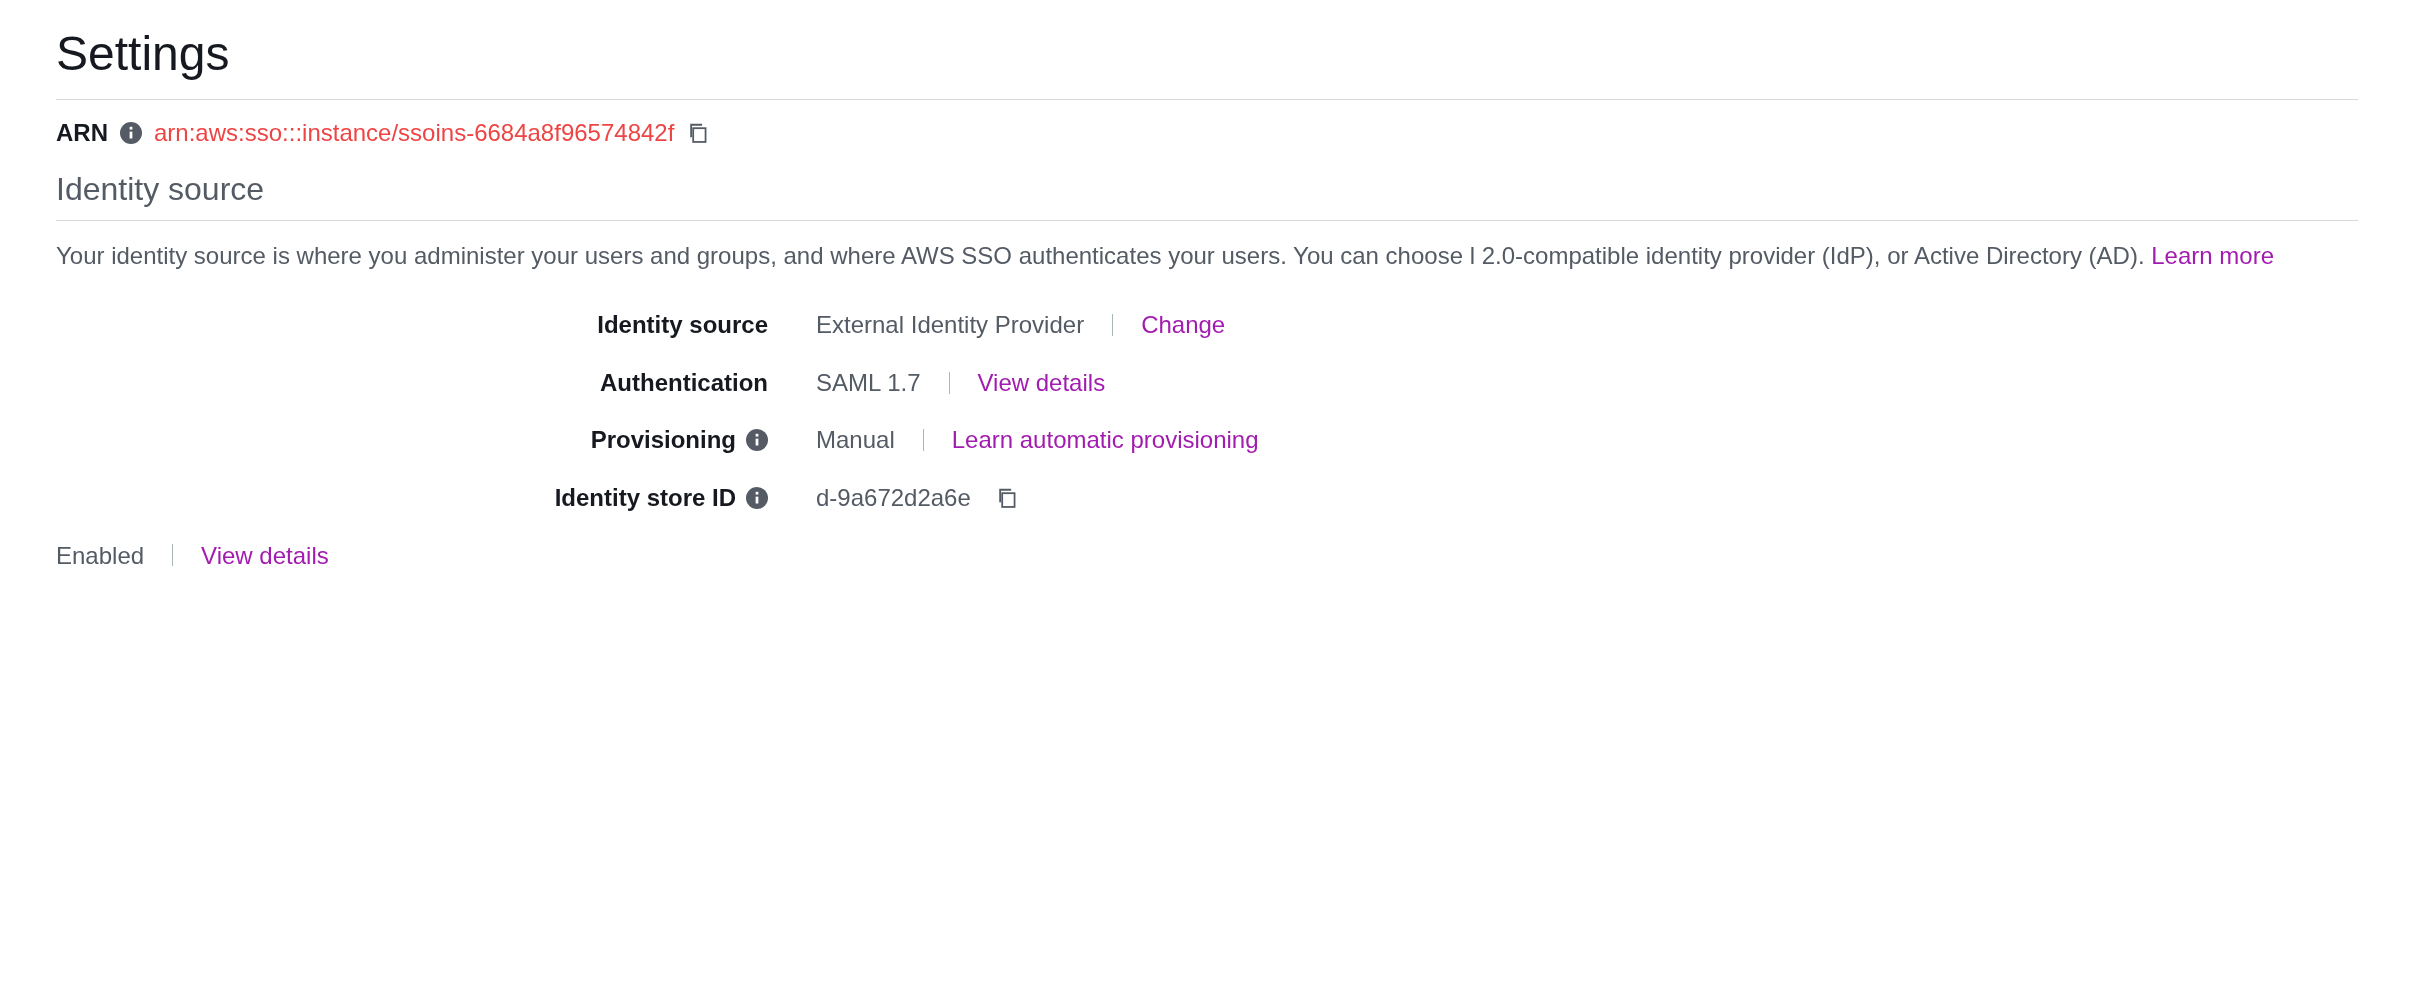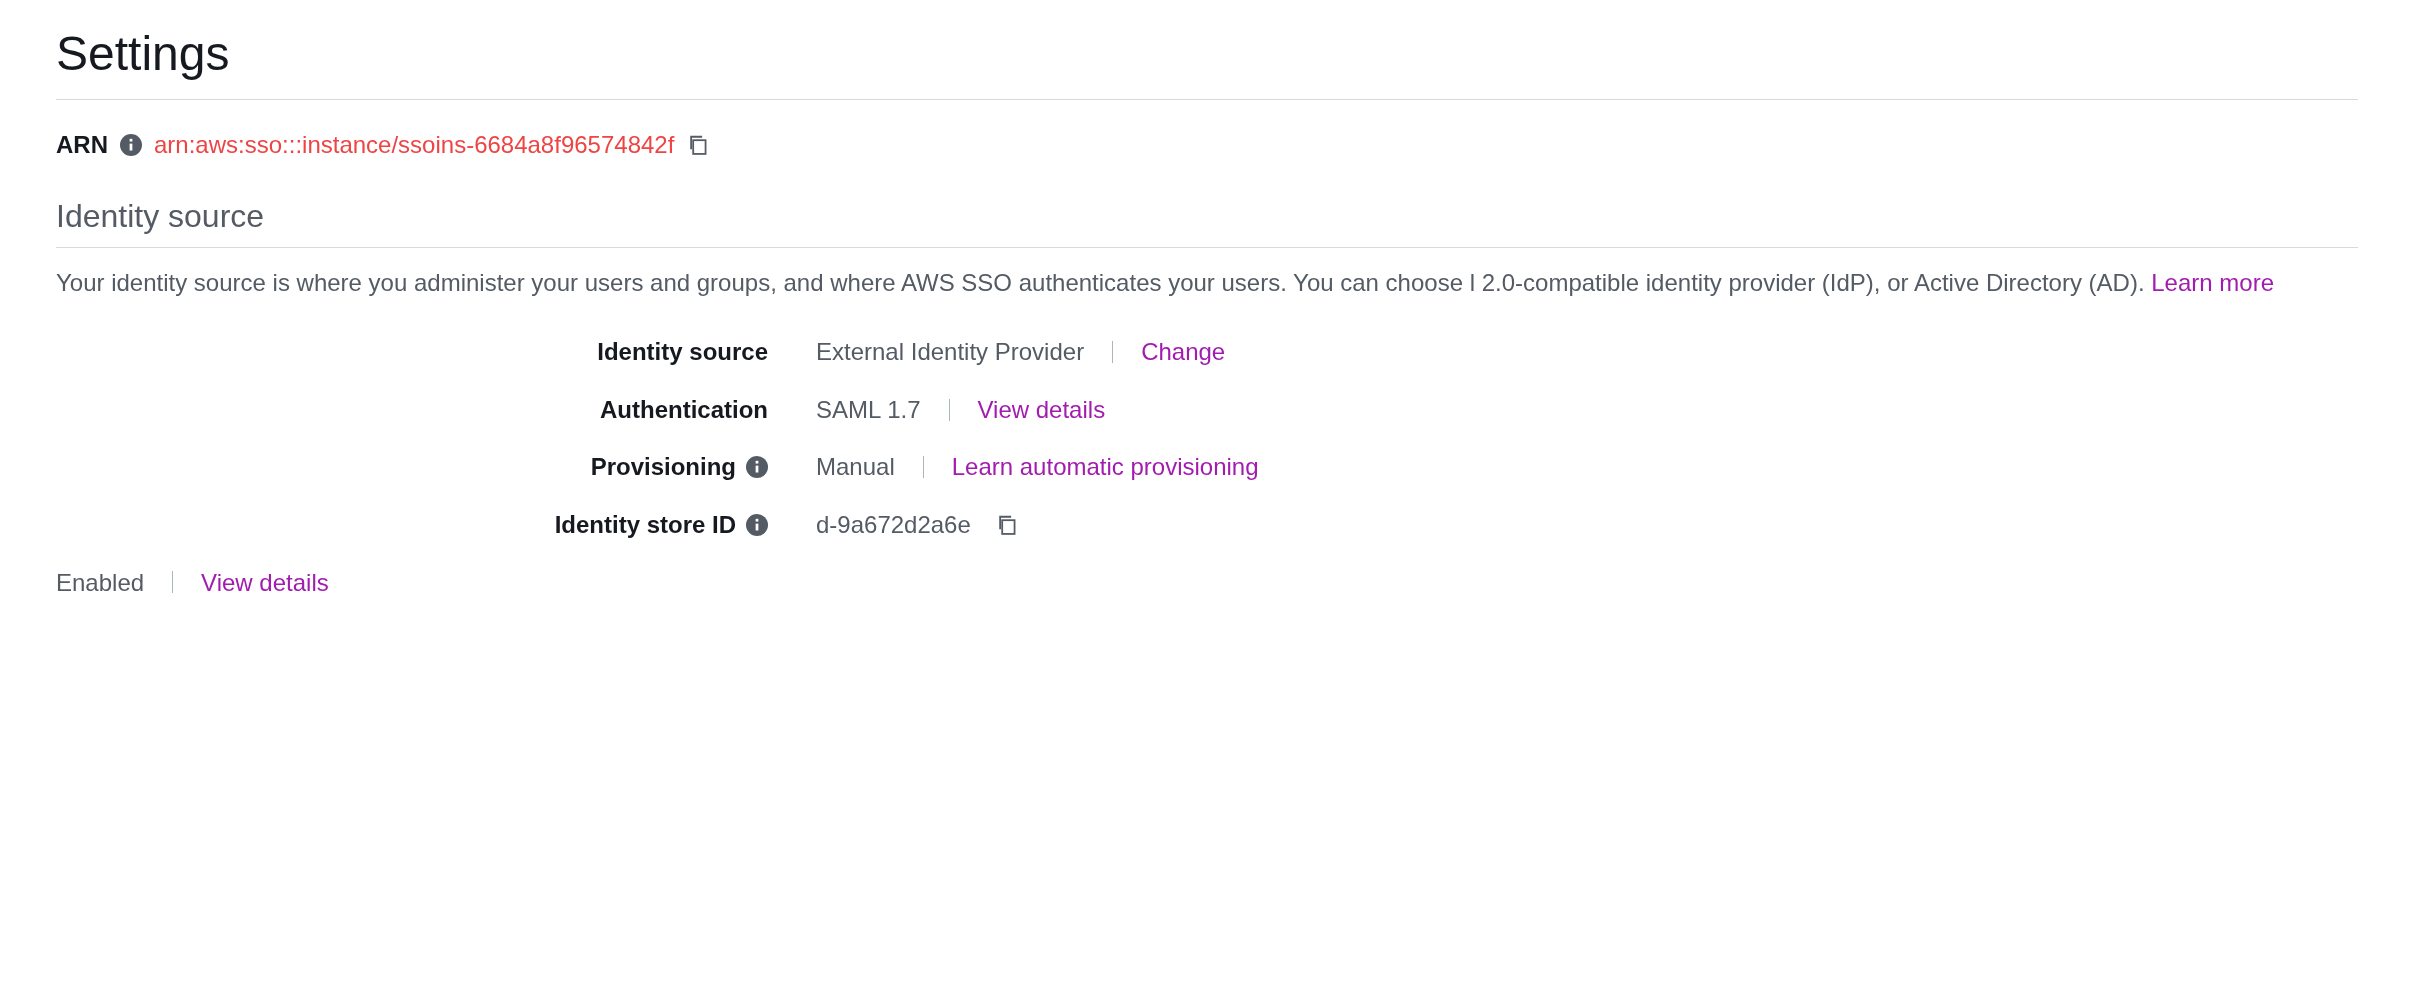--- a/index.html
+++ b/index.html
@@ -10,27 +10,27 @@
       padding: 20px 56px;
       font-size: 24px;
       line-height: 1.4;
     }
     h1.page-title {
       font-size: 48px;
       font-weight: 400;
       color: #16191f;
       padding-bottom: 12px;
       border-bottom: 1px solid #d5dbdb;
-      margin-bottom: 28px;
+      margin-bottom: 16px;
     }
     .arn-row {
       display: flex;
       align-items: center;
       gap: 12px;
-      margin-bottom: 32px;
+      margin-bottom: 17px;
       color: #545b64;
     }
     .arn-label {
       font-weight: 700;
       color: #16191f;
     }
     .arn-value {
       color: #ef4444;
     }
     h2.section-title {

